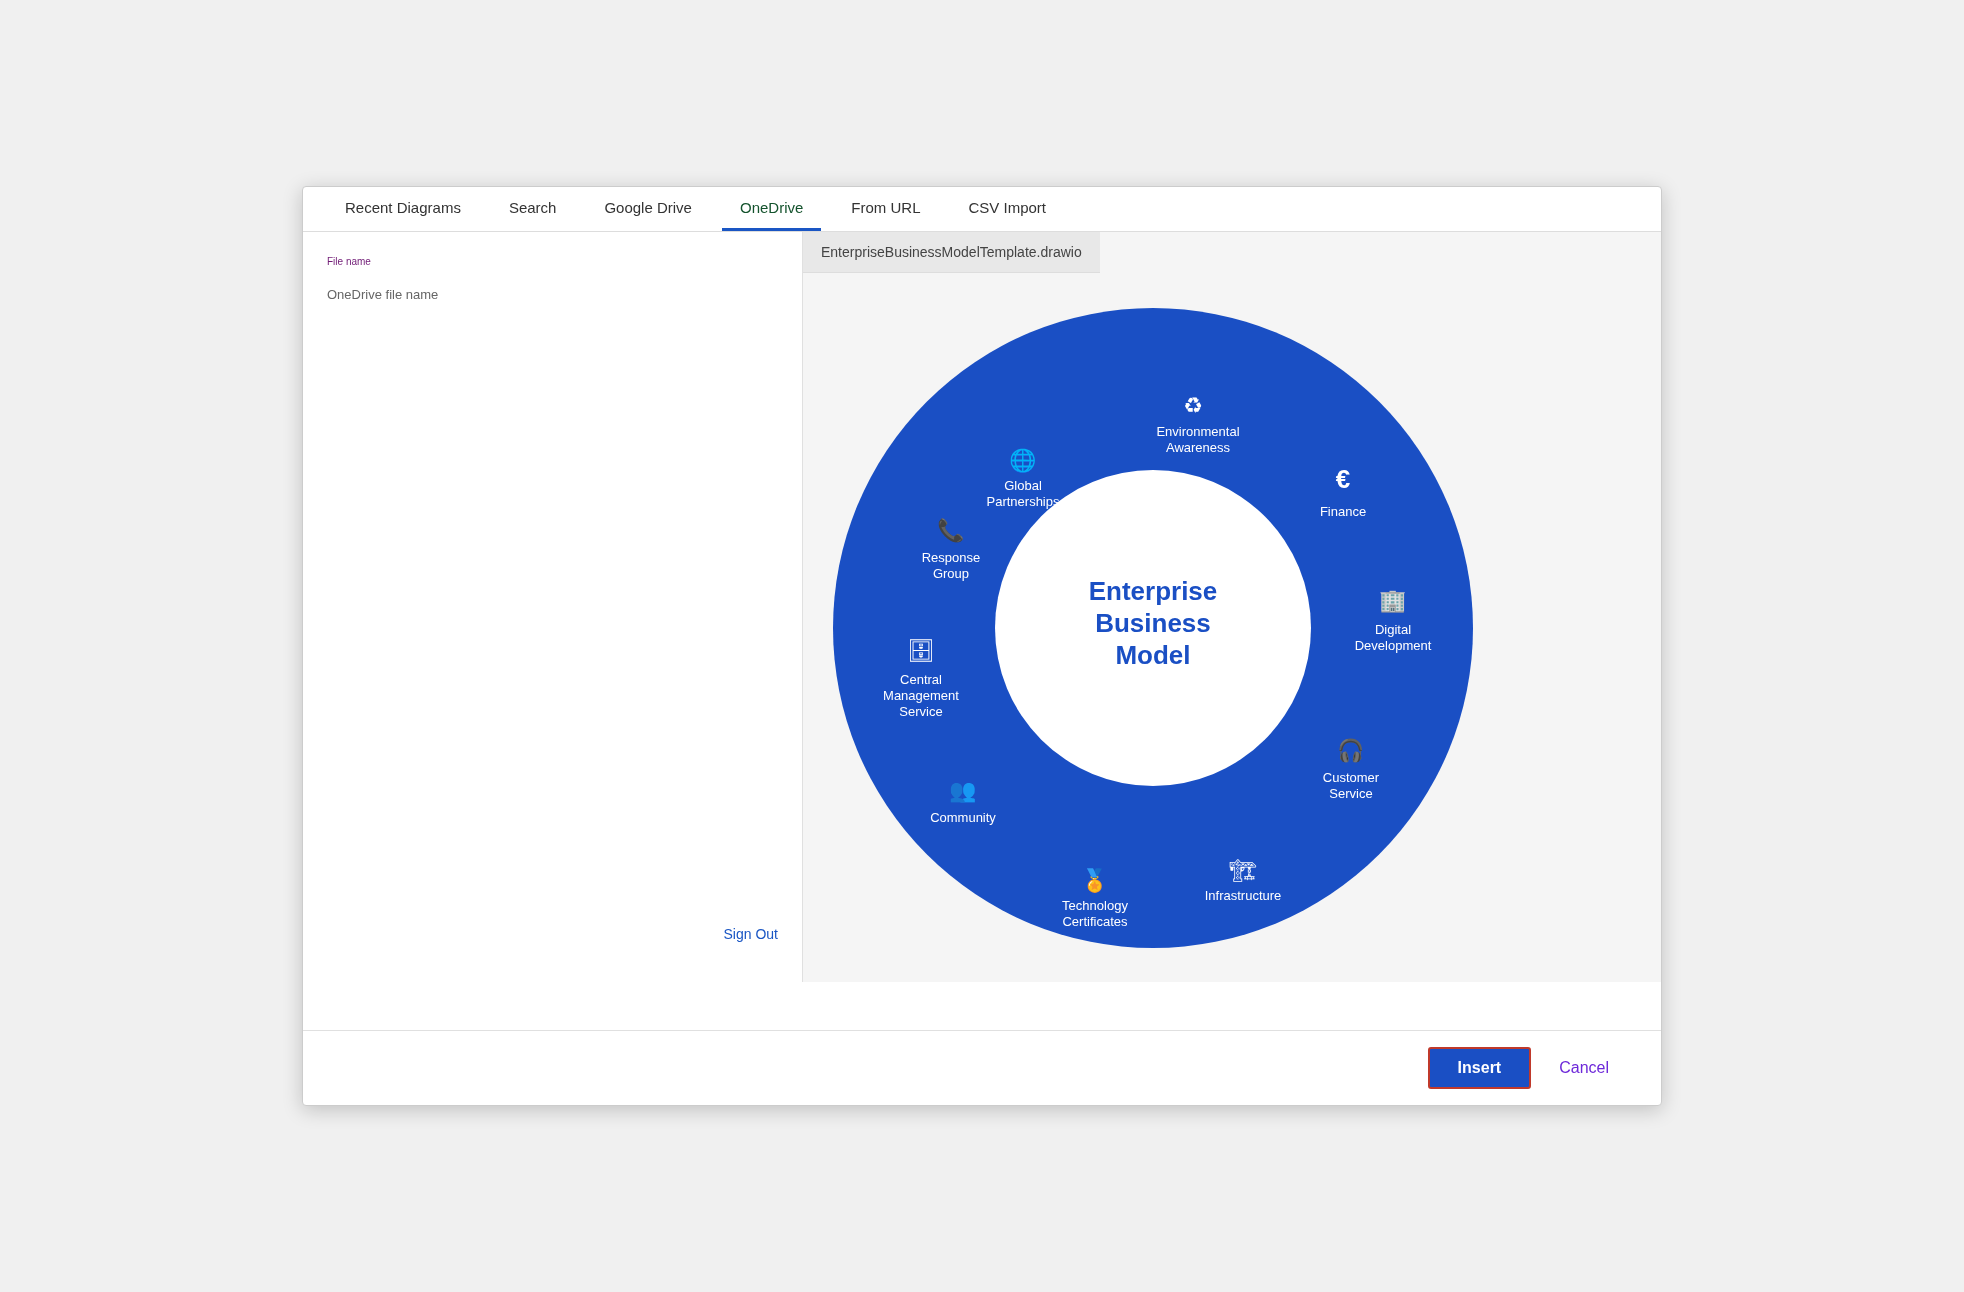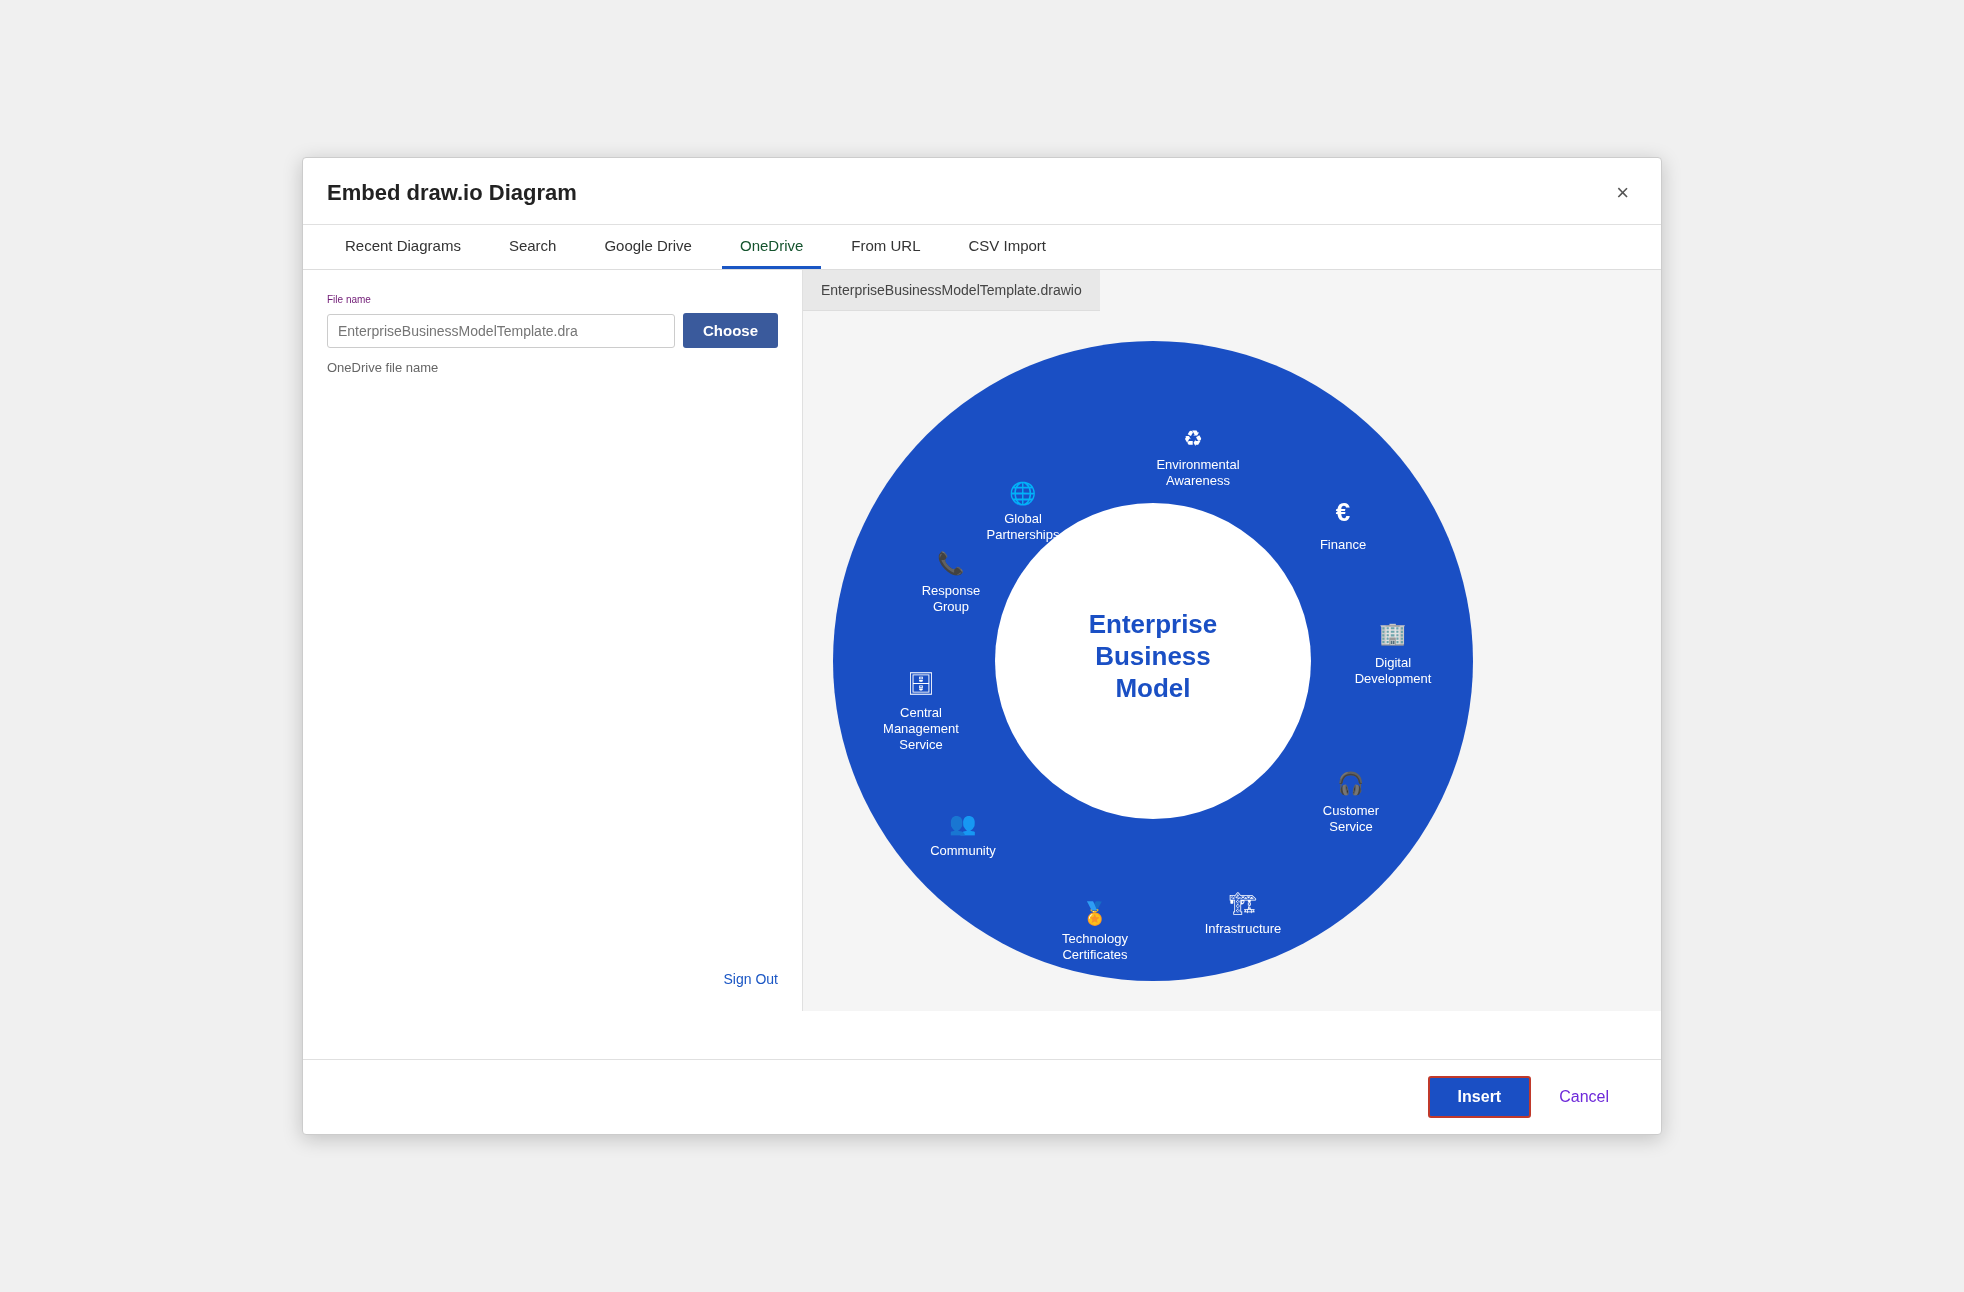--- a/index.html
+++ b/index.html
@@ -102,21 +102,21 @@
       font-weight: 600;
       cursor: pointer;
     }
     .hint-text {
       font-size: 13px;
       color: #666;
       margin-top: 12px;
     }
     .sign-out-link {
       position: absolute;
-      bottom: 24px;
+      bottom: 40px;
       right: 24px;
       color: #1a56c4;
       font-size: 14px;
       cursor: pointer;
       text-decoration: none;
     }
     .right-panel {
       flex: 1;
       background: #f5f5f5;
       display: flex;
@@ -169,42 +169,34 @@
       font-size: 16px;
       cursor: pointer;
       padding: 10px 16px;
     }
   </style>
 </head>
 <body>
 
 <div class="dialog">
 
-  <div class="dialog-header">
-    <span class="dialog-title">Embed draw.io Diagram</span>
-    <button class="close-btn">×</button>
-  </div>
 
   <div class="tabs">
     <div class="tab">Recent Diagrams</div>
     <div class="tab">Search</div>
     <div class="tab">Google Drive</div>
     <div class="tab active">OneDrive</div>
     <div class="tab">From URL</div>
     <div class="tab">CSV Import</div>
   </div>
 
   <div class="dialog-body">
 
     <div class="left-panel">
       <div class="field-label">File name</div>
-      <div class="file-input-row">
-        <input class="file-input" type="text" placeholder="EnterpriseBusinessModelTemplate.dra" style="">
-        <button class="choose-btn">Choose</button>
-      </div>
       <div class="hint-text">OneDrive file name</div>
       <a class="sign-out-link">Sign Out</a>
     </div>
 
     <div class="right-panel">
       <div class="preview-filename">EnterpriseBusinessModelTemplate.drawio</div>
       <div class="preview-area">
 
         <svg width="660" height="660" viewBox="0 0 660 660">
 

